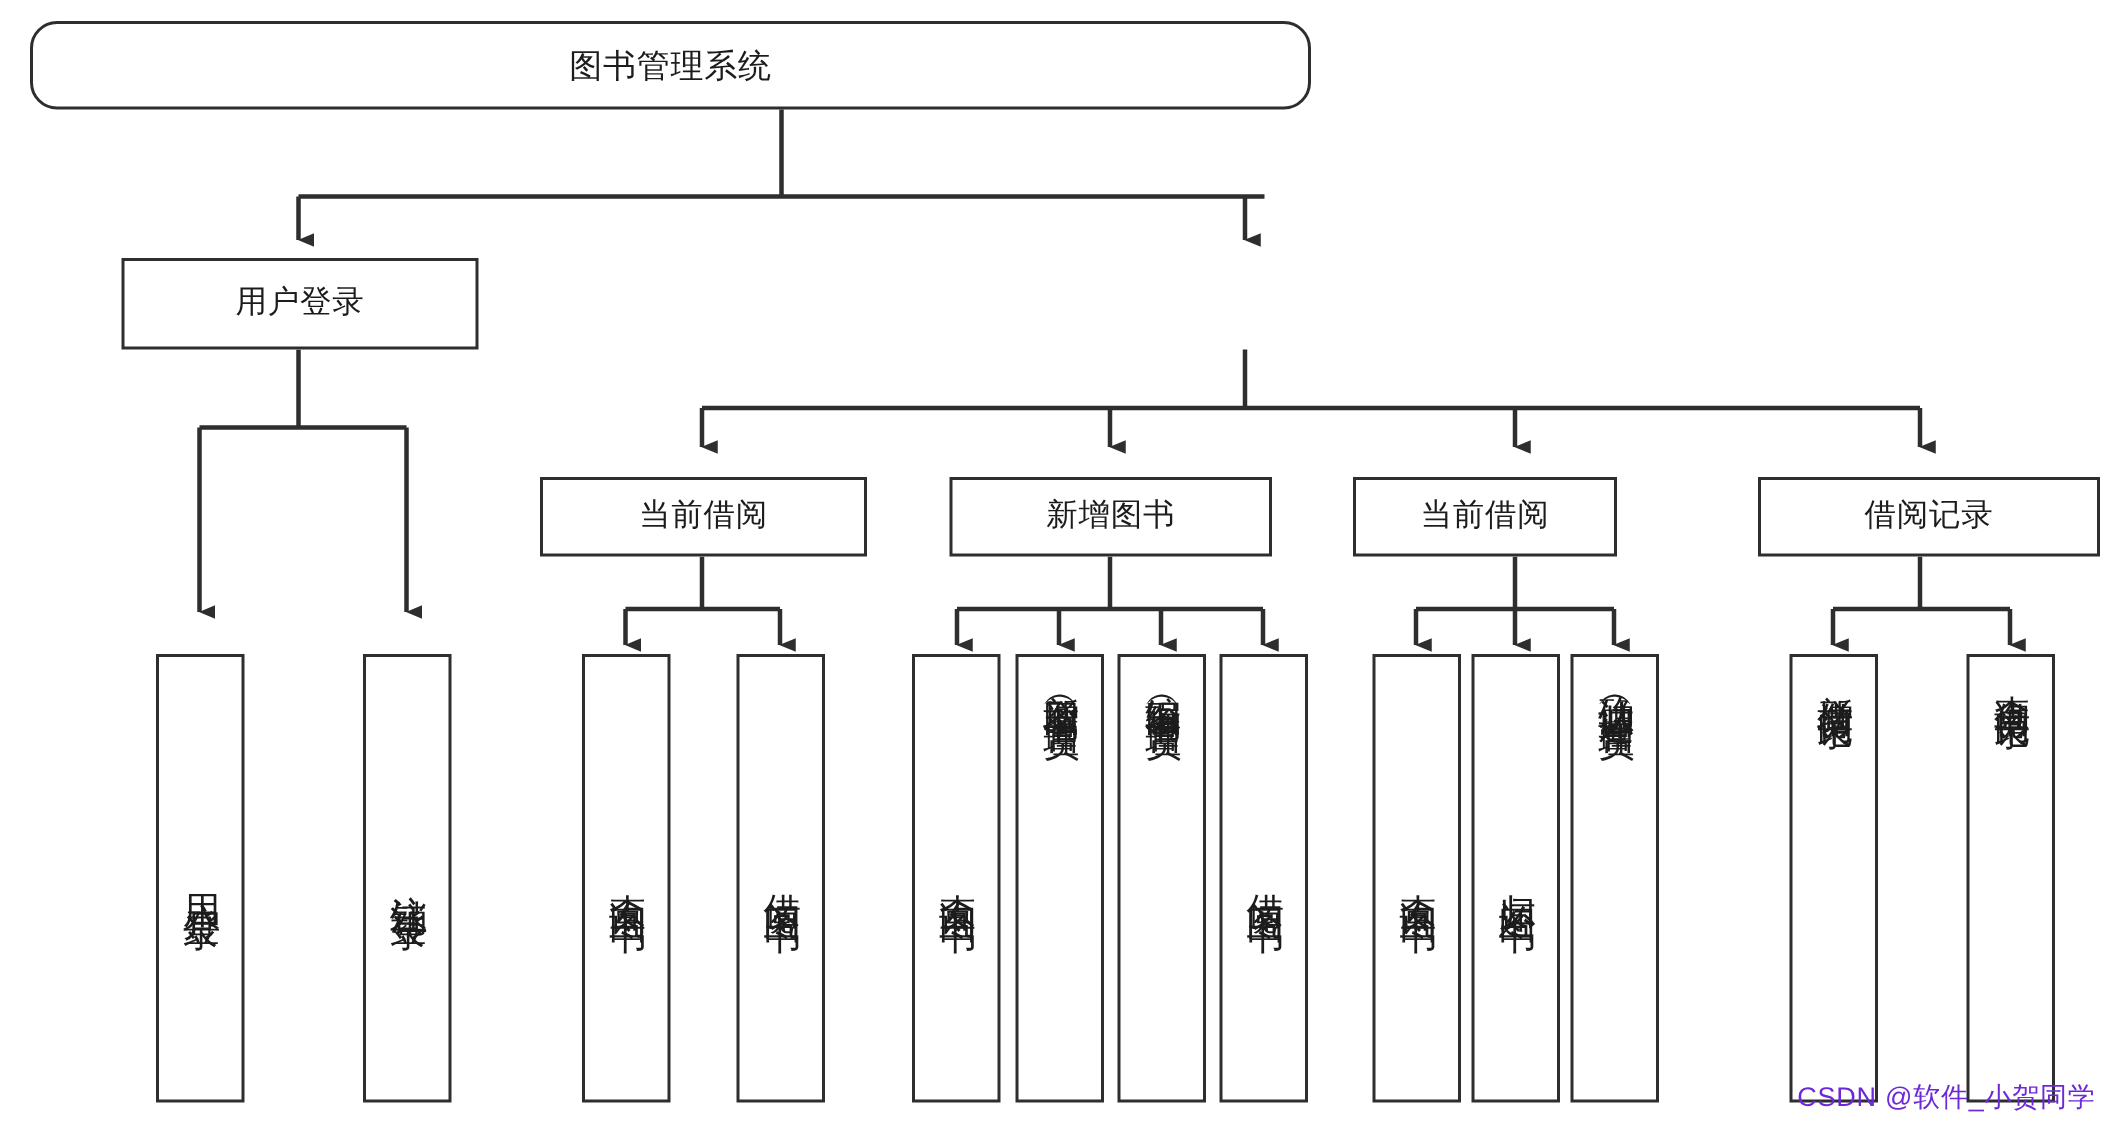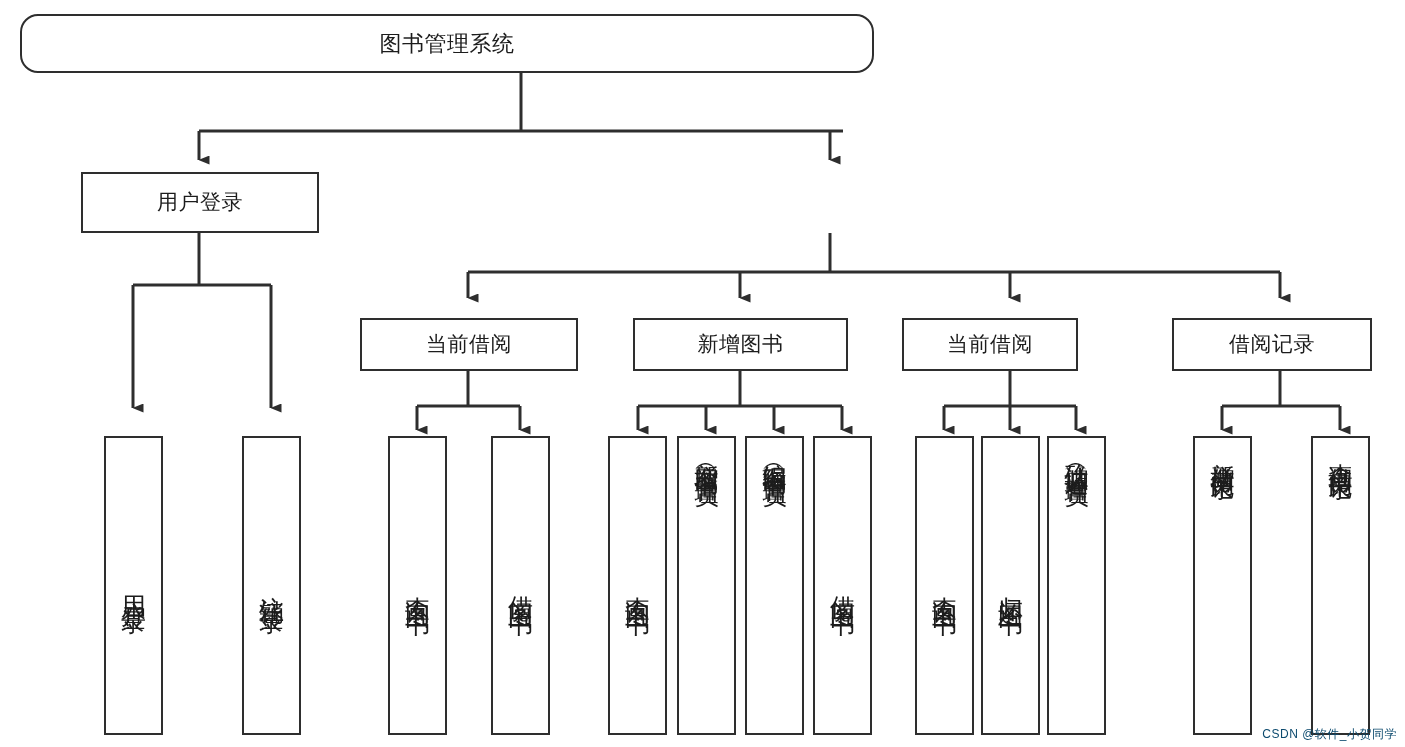--- a/index.html
+++ b/index.html
@@ -70,22 +70,22 @@
     align-items: flex-start;
   }
   .node.vert.long .node-label {
     letter-spacing: 3px;
     font-size: 24px;
   }
   .watermark {
     position: absolute;
     right: 8px;
     bottom: 4px;
-    font-size: 12px;
-    color: #0c4a6e;
+    font-size: 18px;
+    color: #6d28d9;
     letter-spacing: 0.5px;
     user-select: none;
   }
 </style>
 </head>
 <body>
 
 <div id="diagram-root">
 
   <svg class="connectors" viewBox="0 0 1405 747" xmlns="http://www.w3.org/2000/svg">
@@ -148,21 +148,21 @@
 
   <div class="node horiz" style="left:360px; top:318px; width:218px; height:53px;">
     <span class="node-label">当前借阅</span>
   </div>
   <div class="node horiz" style="left:633px; top:318px; width:215px; height:53px;">
     <span class="node-label">新增图书</span>
   </div>
   <div class="node horiz" style="left:902px; top:318px; width:176px; height:53px;">
     <span class="node-label">当前借阅</span>
   </div>
-  <div class="node horiz" style="left:1172px; top:318px; width:200px; height:53px;">
+  <div class="node horiz" style="left:1172px; top:318px; width:228px; height:53px;">
     <span class="node-label">借阅记录</span>
   </div>
 
   <div class="node vert" style="left:104px; top:436px; width:59px; height:299px;">
     <span class="node-label">用户登录</span>
   </div>
   <div class="node vert" style="left:242px; top:436px; width:59px; height:299px;">
     <span class="node-label">注销登录</span>
   </div>
 

